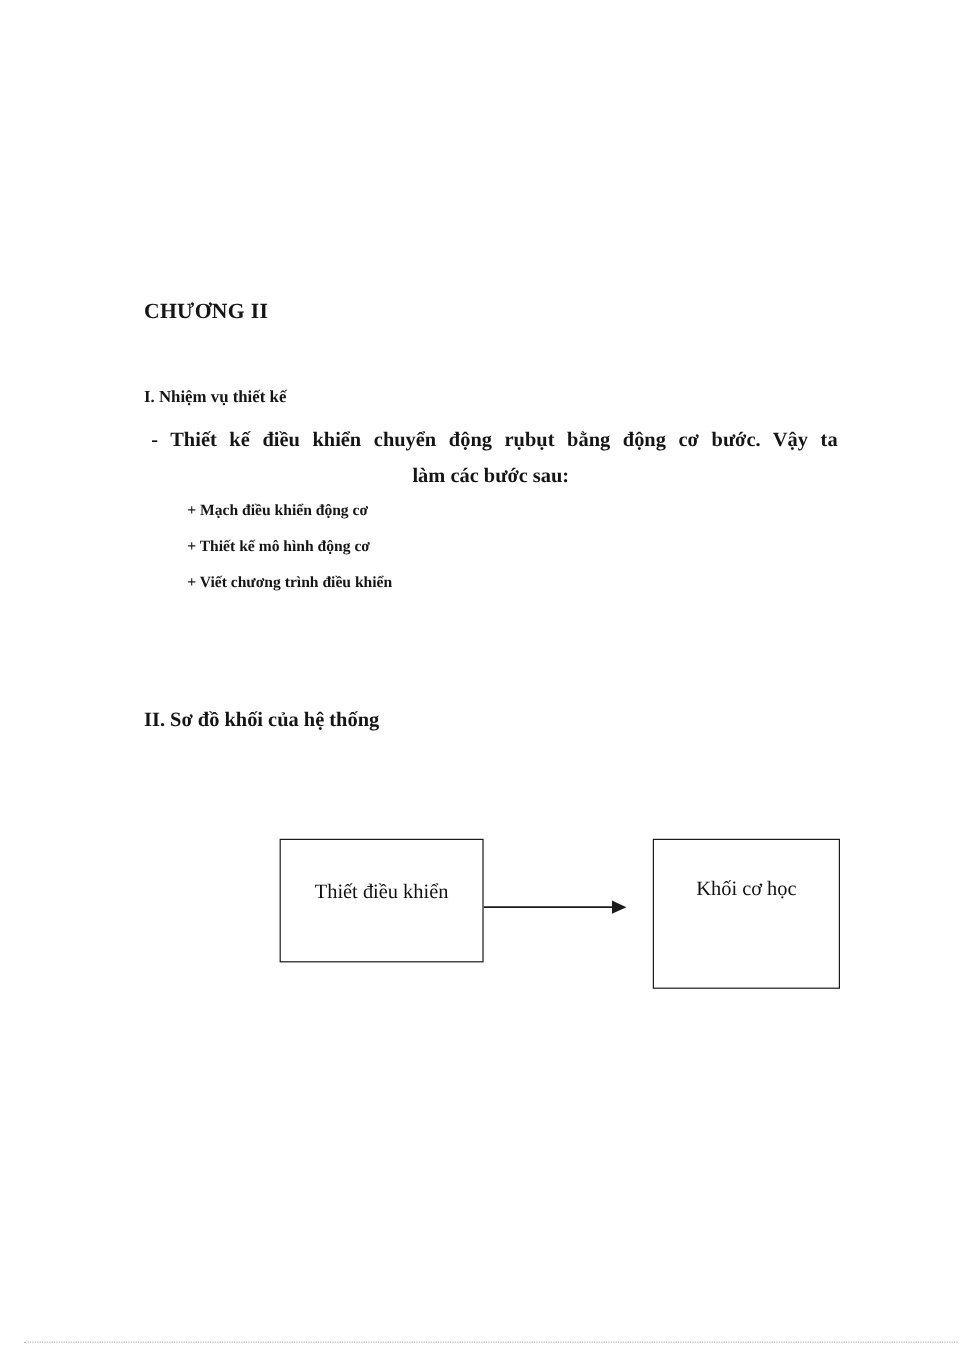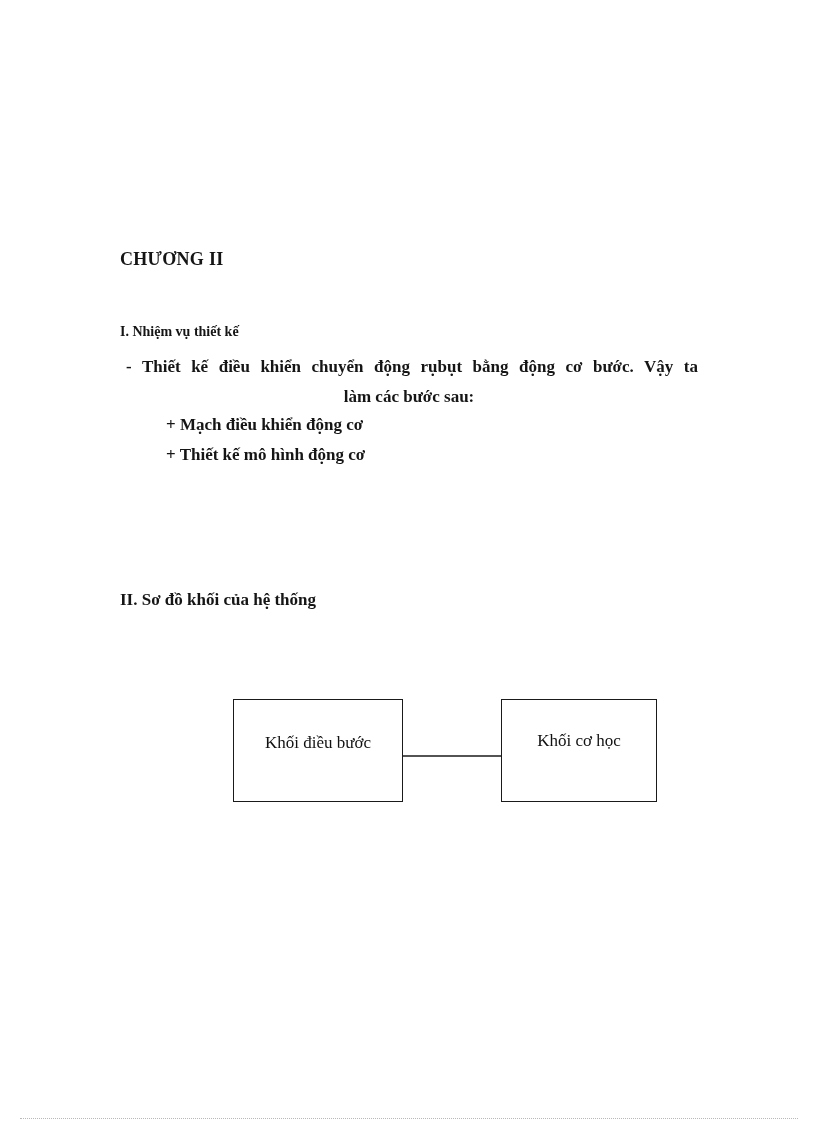--- a/index.html
+++ b/index.html
@@ -51,24 +51,23 @@
   .para-line1 {
     text-align: justify;
     text-align-last: justify;
     text-indent: 6px;
   }
   .para-line2 { text-align: center; }
   .bullets {
     position: absolute;
     left: 156px;
     top: 410px;
-    font-size: 17px;
+    font-size: 13px;
     font-weight: bold;
     line-height: 30px;
-    margin-left: 10px;
   }
   .sec2-heading {
     position: absolute;
     left: 120px;
     top: 590px;
     font-size: 17px;
     font-weight: bold;
   }
   .diagram-box {
     position: absolute;
@@ -82,24 +81,24 @@
     color: #111111;
   }
   .box-left {
     left: 233px;
     top: 699px;
     width: 170px;
     height: 103px;
     padding-top: 33px;
   }
   .box-right {
-    left: 501px;
+    left: 544px;
     top: 699px;
     width: 156px;
-    height: 103px;
+    height: 125px;
     padding-top: 31px;
   }
   .arrow-svg {
     position: absolute;
     left: 403px;
     top: 748px;
   }
   .bottom-dotted {
     position: absolute;
     left: 20px;
@@ -119,26 +118,27 @@
   <div class="sec1-heading">I. Nhiệm vụ thiết kế</div>
 
   <div class="para">
     <div class="para-line1">- Thiết kế điều khiển chuyển động rụbụt bằng động cơ bước. Vậy ta</div>
     <div class="para-line2">làm các bước sau:</div>
   </div>
 
   <div class="bullets">
     <div>+ Mạch điều khiển động cơ</div>
     <div>+ Thiết kế mô hình  động cơ</div>
+    <div>+ Viết chương trình  điều khiển</div>
   </div>
 
   <div class="sec2-heading">II. Sơ đồ khối của hệ thống</div>
 
   <div class="diagram-box box-left">
-    <span>Khối điều bước</span>
+    <span>Thiết điều khiển</span>
   </div>
 
   <svg class="arrow-svg" width="120" height="16" viewBox="0 0 120 16">
     <line x1="0" y1="8" x2="108" y2="8" stroke="#1a1a1a" stroke-width="1.5"></line>
     <polygon points="107,2.5 119,8 107,13.5" fill="#1a1a1a"></polygon>
   </svg>
 
   <div class="diagram-box box-right">
     <span>Khối cơ học</span>
   </div>

